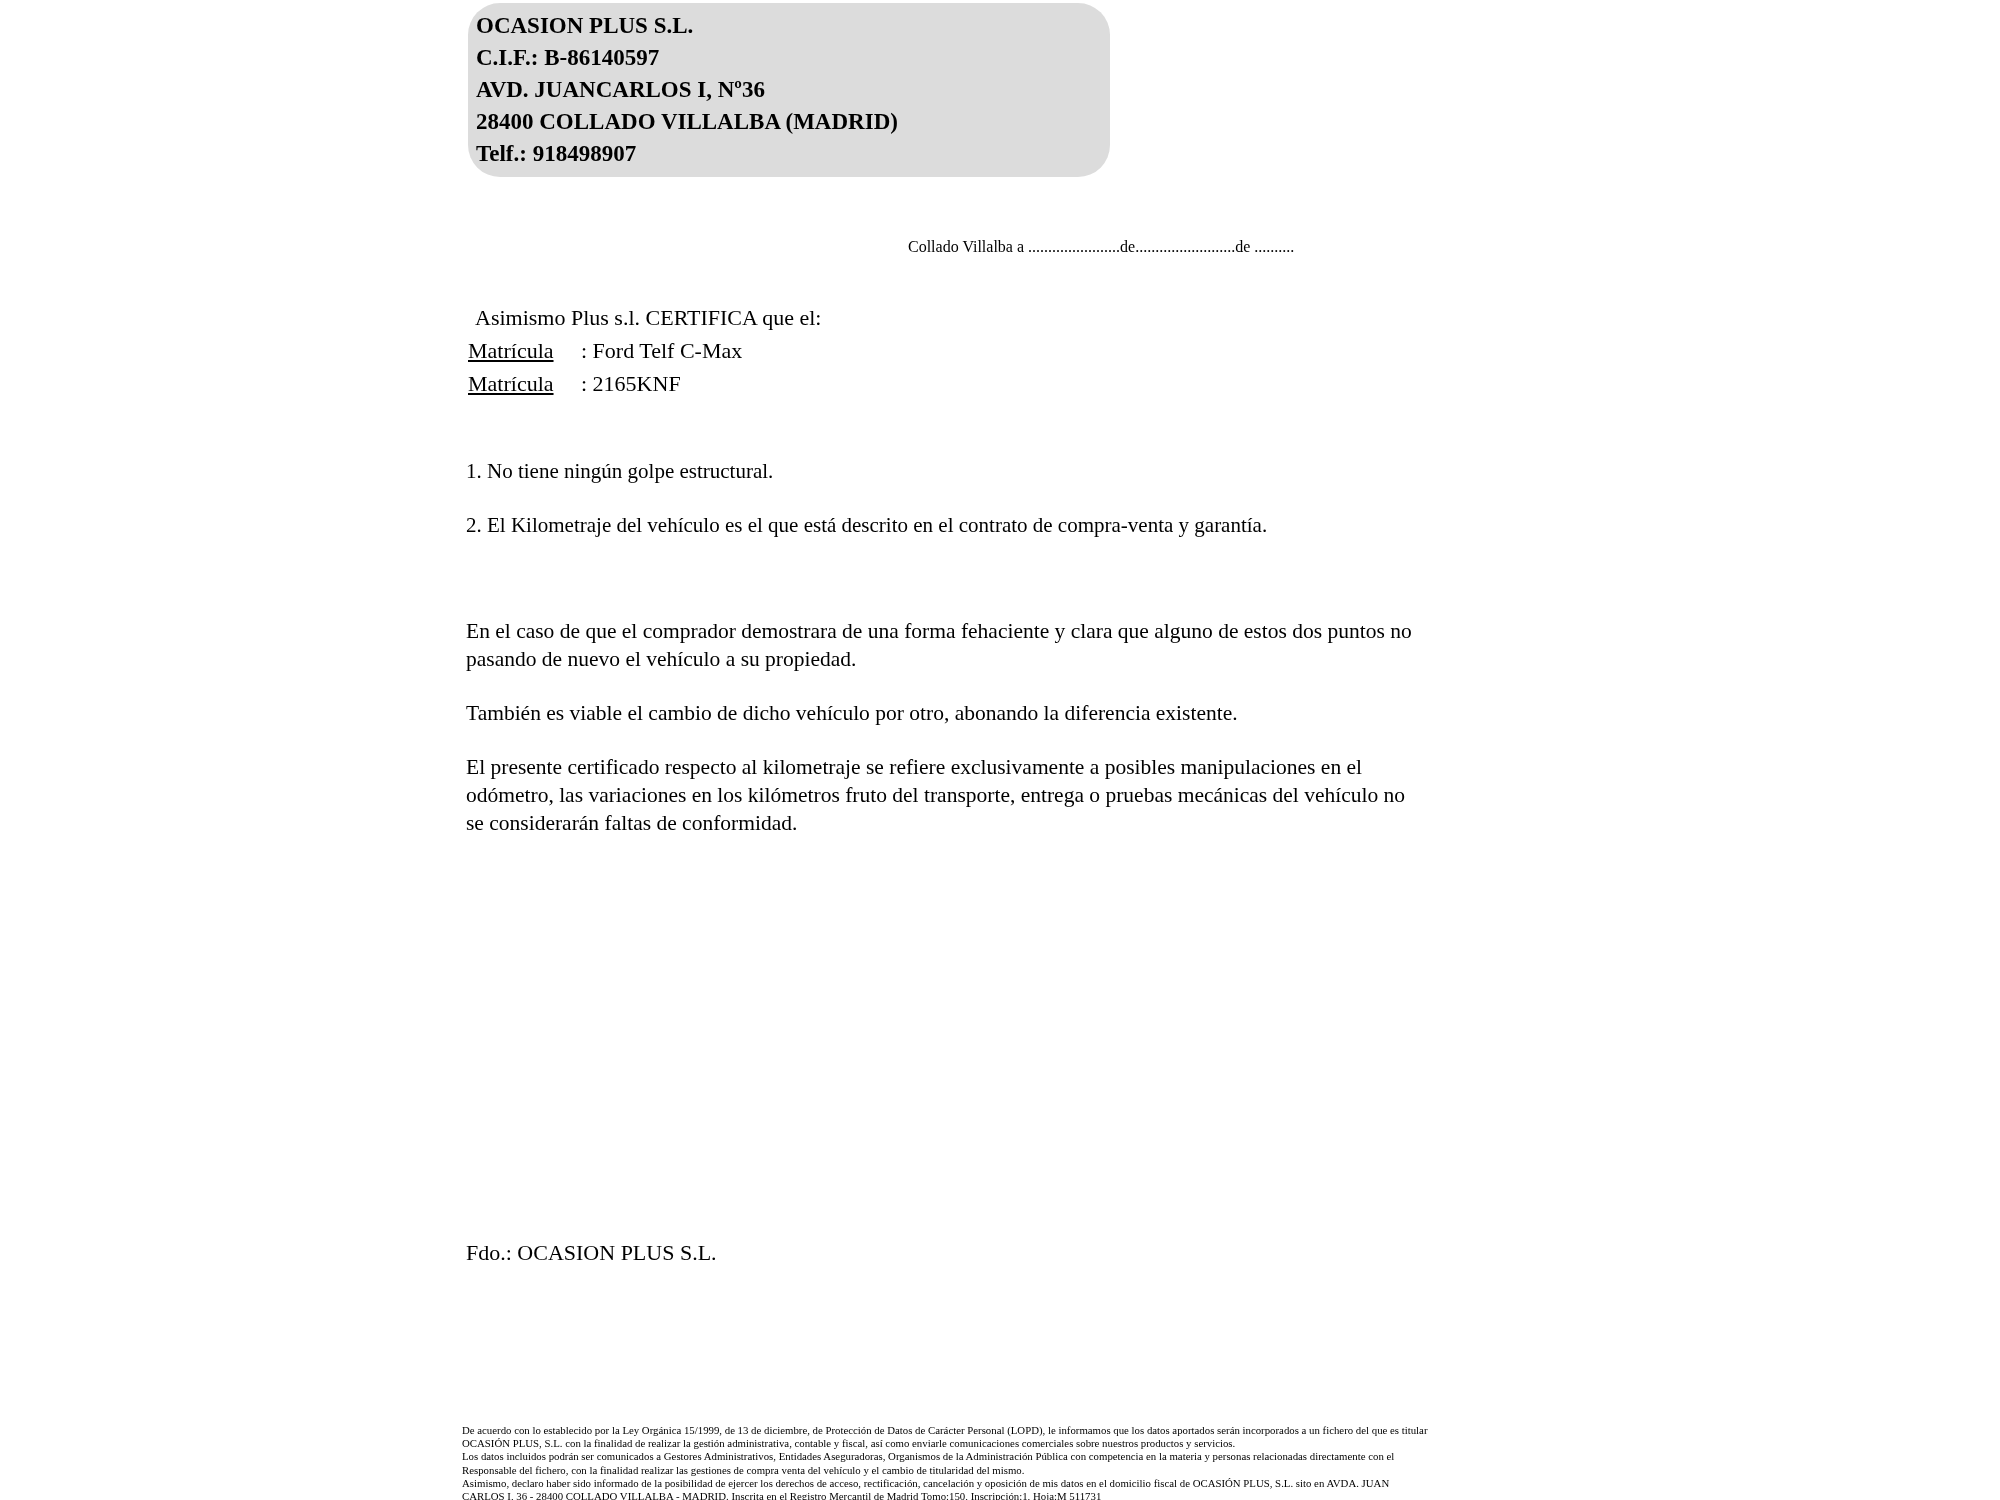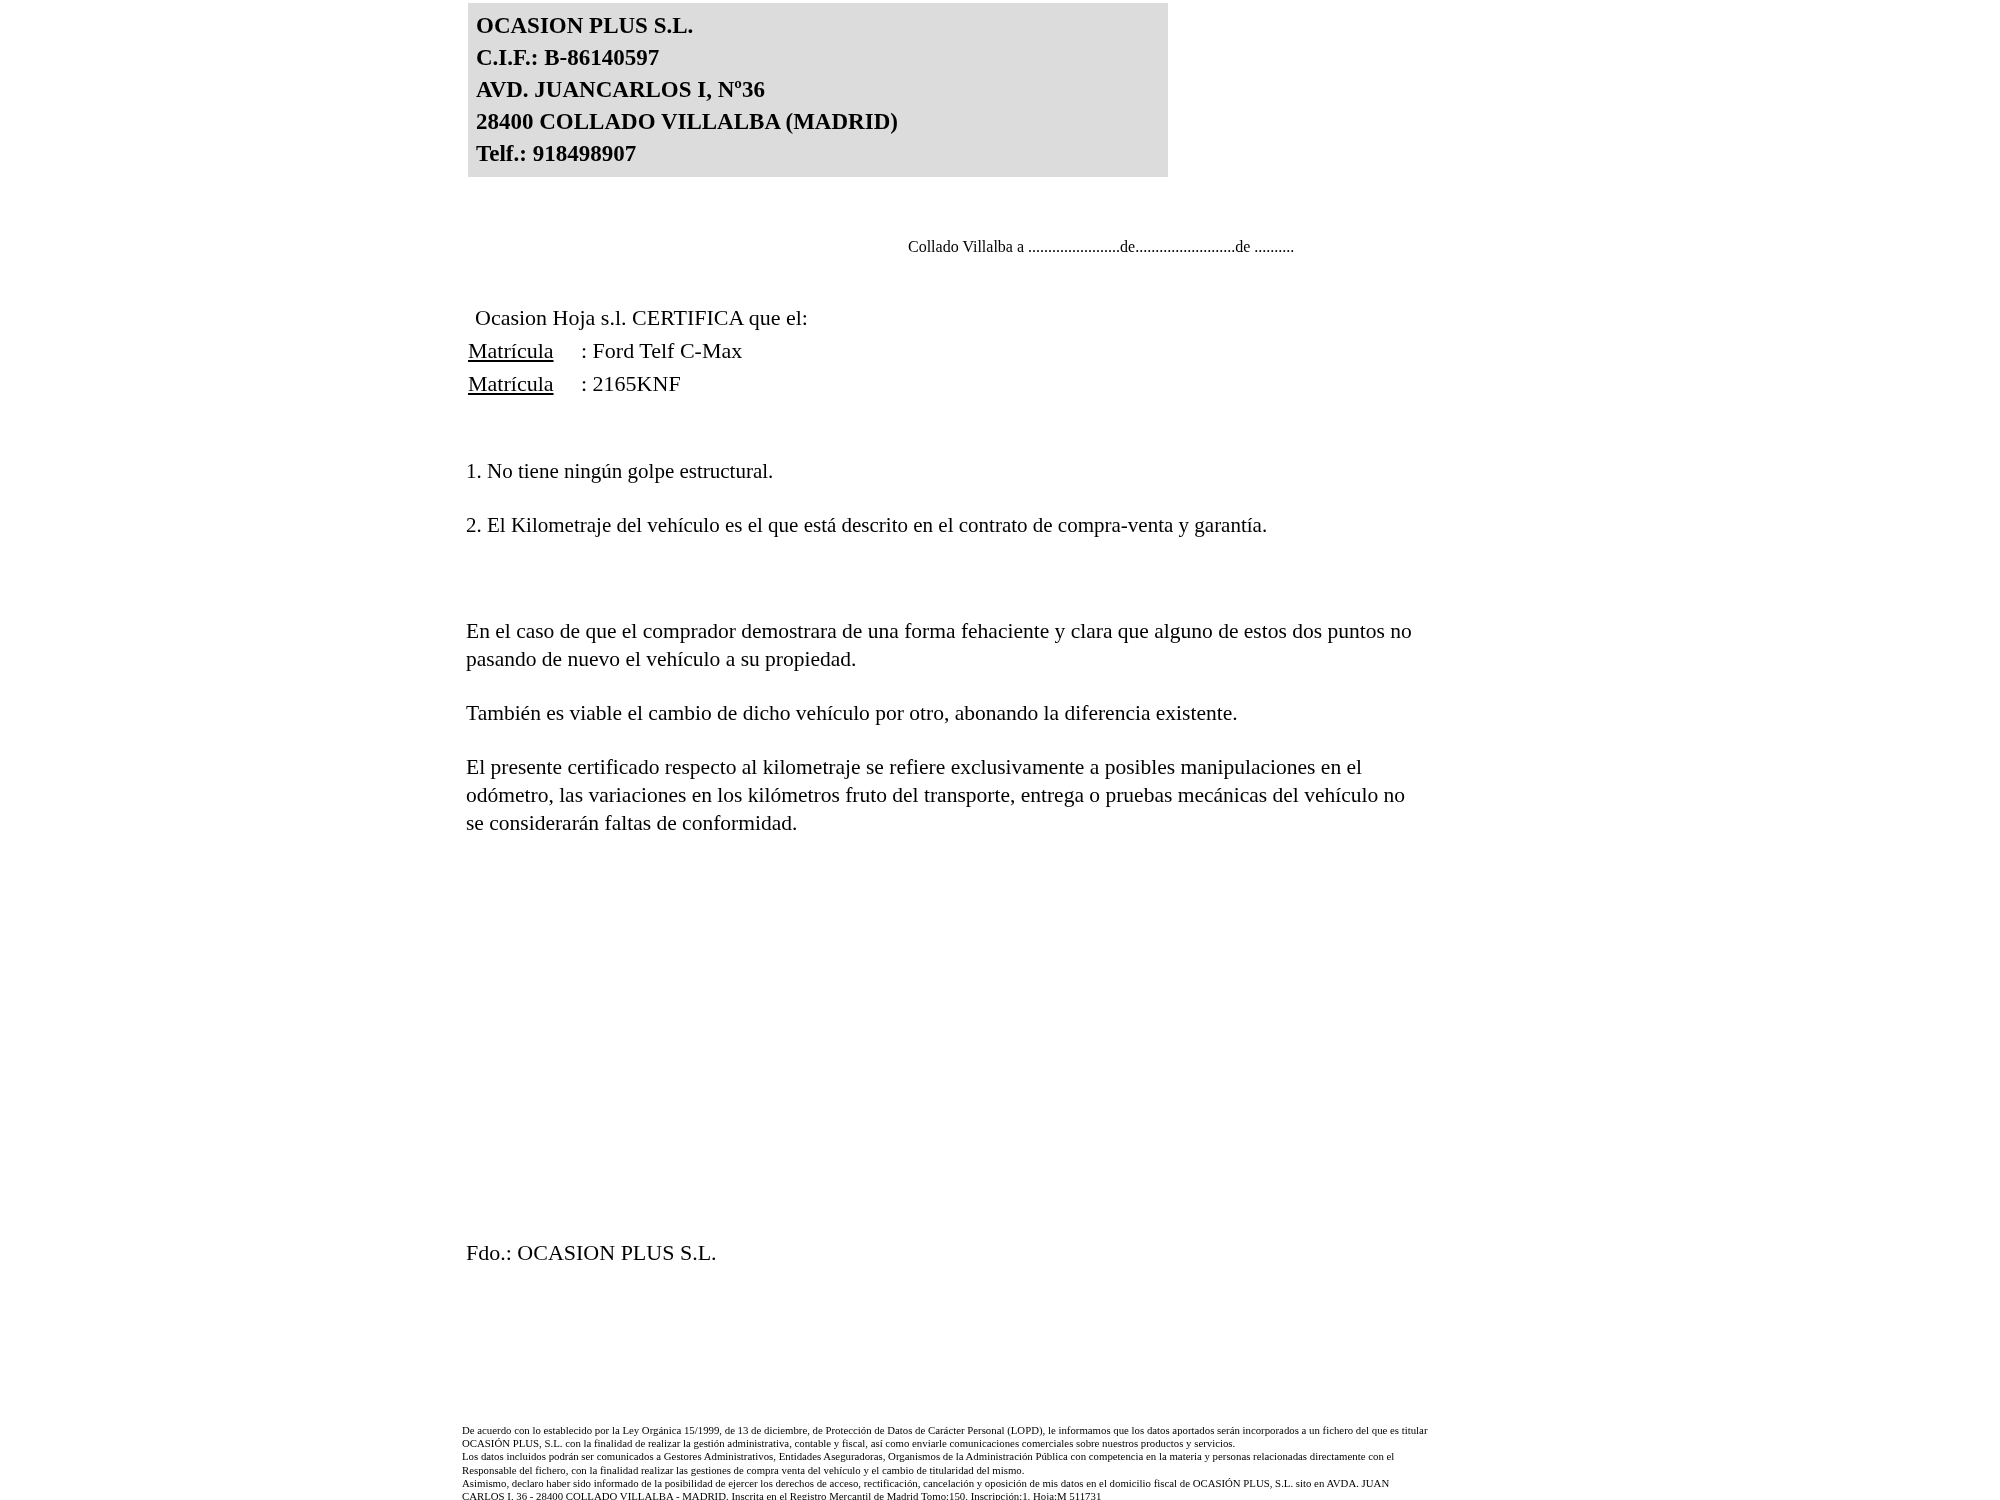--- a/index.html
+++ b/index.html
@@ -15,23 +15,24 @@
     height: 1500px;
     background: #ffffff;
     overflow: hidden;
   }
 
   
   .header-box {
     position: absolute;
     left: 468px;
     top: 3px;
-    width: 700px;
+    width: 642px;
     background: #dcdcdc;
     padding: 7px 0 7px 0;
+    border-radius: 32px;
   }
   .header-box .hline {
     font-weight: bold;
     font-size: 23px;
     line-height: 32px;
     padding-left: 8px;
     white-space: nowrap;
   }
 
   
@@ -120,21 +121,21 @@
     <div class="hline">OCASION PLUS S.L.</div>
     <div class="hline">C.I.F.: B-86140597</div>
     <div class="hline">AVD. JUANCARLOS I, Nº36</div>
     <div class="hline">28400 COLLADO VILLALBA (MADRID)</div>
     <div class="hline">Telf.: 918498907</div>
   </div>
 
   <div class="date-line">Collado Villalba a .......................de.........................de ..........</div>
 
   <div class="certify">
-    <div class="intro">Ocasion Hoja s.l. CERTIFICA que el:</div>
+    <div class="intro">Asimismo Plus s.l. CERTIFICA que el:</div>
     <div class="cert-row">
       <span class="cert-label-wrap"><span class="u">Matrícula</span></span><span>: Ford Telf C-Max</span>
     </div>
     <div class="cert-row">
       <span class="cert-label-wrap"><span class="u">Matrícula</span></span><span>: 2165KNF</span>
     </div>
   </div>
 
   <div class="point point-1">1. No tiene ningún golpe estructural.</div>
   <div class="point point-2">2. El Kilometraje del vehículo es el que está descrito en el contrato de compra-venta y garantía.</div>

